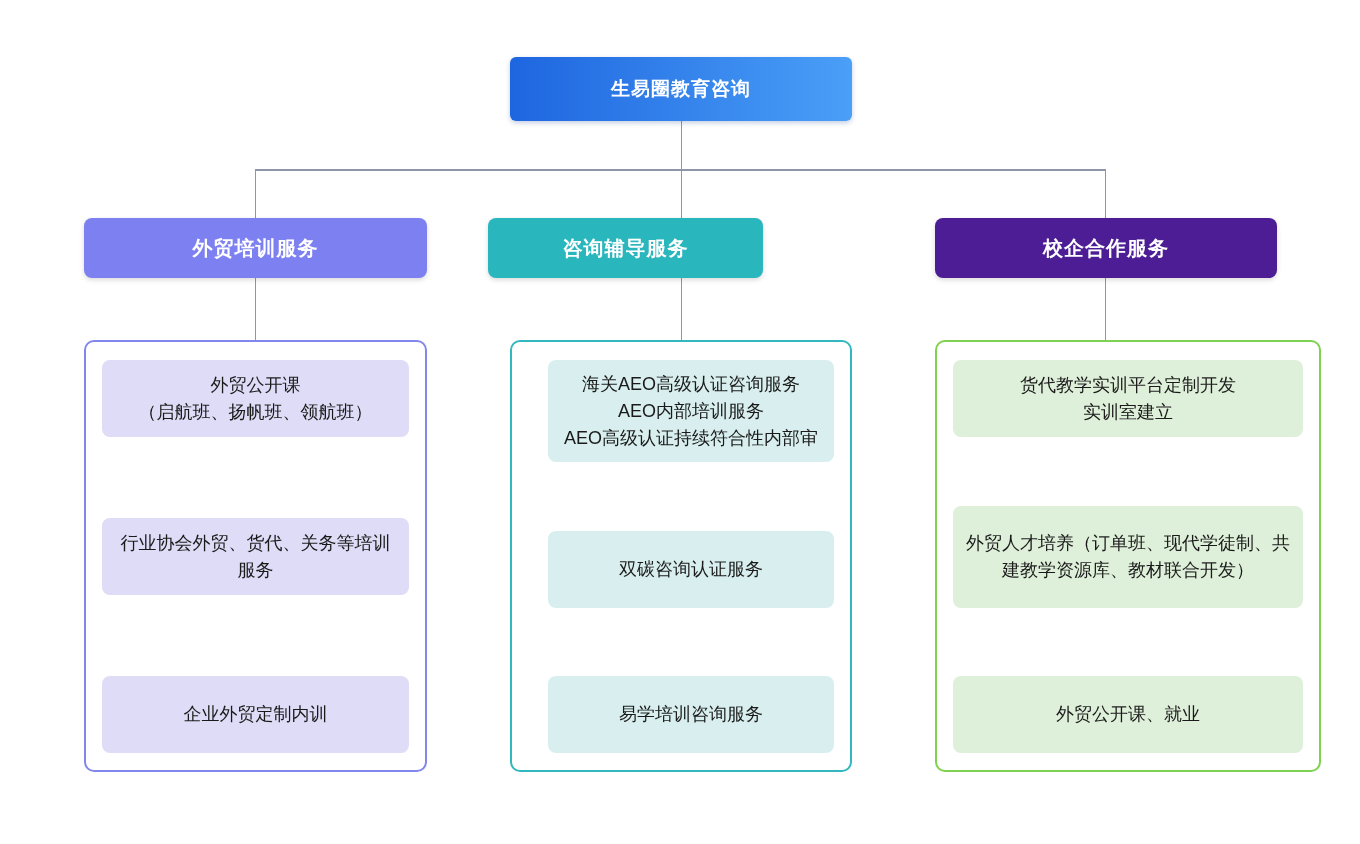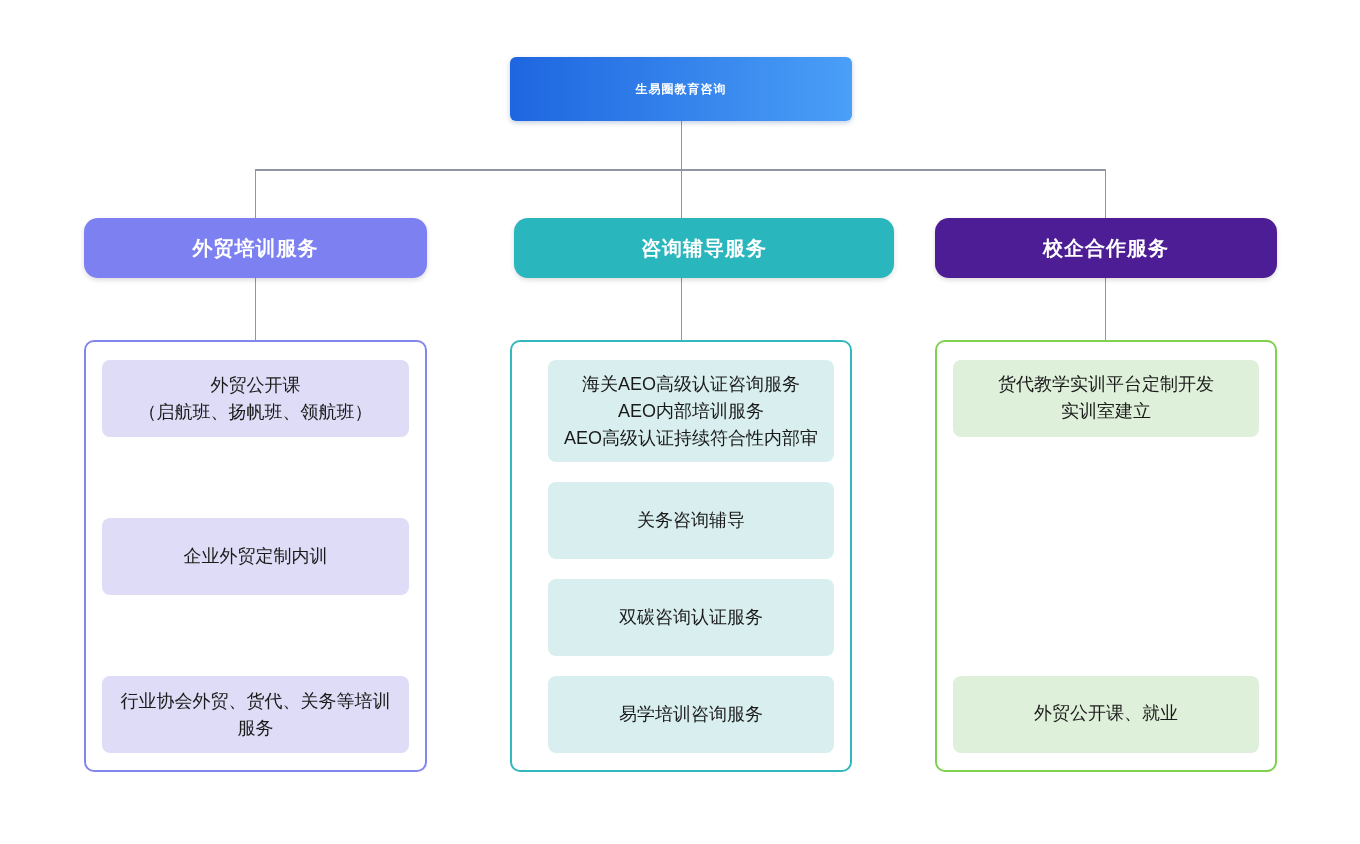--- a/index.html
+++ b/index.html
@@ -12,29 +12,29 @@
   .conn { position: absolute; background: #8e96a6; }
   .conn.v { width: 1.5px; }
   .conn.h { height: 1.5px; }
 
   
   .root-node {
     position: absolute; left: 510px; top: 57px; width: 342px; height: 64px;
     background: linear-gradient(90deg, #1e66e0 0%, #4a9ff7 100%);
     border-radius: 6px;
     display: flex; align-items: center; justify-content: center;
-    color: #ffffff; font-size: 12px; font-weight: bold;
+    color: #ffffff; font-size: 19px; font-weight: bold;
     box-shadow: 0 2px 5px rgba(20, 60, 140, 0.25);
     letter-spacing: 1px;
   }
 
   
   .branch-header {
     position: absolute; top: 218px; height: 60px;
-    border-radius: 14px;
+    border-radius: 8px;
     display: flex; align-items: center; justify-content: center;
     color: #ffffff; font-size: 20px; font-weight: bold;
     box-shadow: 0 2px 5px rgba(0, 0, 0, 0.15);
     letter-spacing: 1px;
   }
   .hdr-purple { background: #7c80f0; }
   .hdr-teal   { background: #2ab6bd; }
   .hdr-green  { background: #4c1d95; }
 
   
@@ -76,56 +76,56 @@
   <div class="conn v" style="left:254.5px; top:169px; height:49px;"></div>
   <div class="conn v" style="left:680.5px; top:169px; height:49px;"></div>
   <div class="conn v" style="left:1104.5px; top:169px; height:49px;"></div>
   <div class="conn v" style="left:254.5px; top:278px; height:62px;"></div>
   <div class="conn v" style="left:680.5px; top:278px; height:62px;"></div>
   <div class="conn v" style="left:1104.5px; top:278px; height:62px;"></div>
 
   <div class="root-node">生易圈教育咨询</div>
 
   <div class="branch-header hdr-purple" style="left:84px; width:343px;">外贸培训服务</div>
-  <div class="branch-header hdr-teal" style="left:514px; width:380px;">咨询辅导服务</div>
+  <div class="branch-header hdr-teal" style="left:488px; width:275px;">咨询辅导服务</div>
   <div class="branch-header hdr-green" style="left:935px; width:342px;">校企合作服务</div>
 
   <div class="branch-container brd-purple" style="left:84px; width:343px;">
     <div class="service-item fill-purple">
       <div class="item-line">外贸公开课</div>
       <div class="item-line">（启航班、扬帆班、领航班）</div>
     </div>
     <div class="service-item fill-purple">
-      <div class="item-line">企业外贸定制内训</div>
+      <div class="item-line">行业协会外贸、货代、关务等培训服务</div>
     </div>
     <div class="service-item fill-purple">
-      <div class="item-line">行业协会外贸、货代、关务等培训服务</div>
+      <div class="item-line">企业外贸定制内训</div>
     </div>
   </div>
 
   <div class="branch-container brd-teal" style="left:510px; width:342px;">
     <div class="service-item fill-teal tall">
       <div class="item-line">海关AEO高级认证咨询服务</div>
       <div class="item-line">AEO内部培训服务</div>
       <div class="item-line">AEO高级认证持续符合性内部审</div>
     </div>
     <div class="service-item fill-teal">
-      <div class="item-line">关务咨询辅导</div>
-    </div>
-    <div class="service-item fill-teal">
       <div class="item-line">双碳咨询认证服务</div>
     </div>
     <div class="service-item fill-teal">
       <div class="item-line">易学培训咨询服务</div>
     </div>
   </div>
 
-  <div class="branch-container brd-green" style="left:935px; width:342px;font-family:Liberation Mono, monospace;">
+  <div class="branch-container brd-green" style="left:935px; width:386px;">
     <div class="service-item fill-green">
       <div class="item-line">货代教学实训平台定制开发</div>
       <div class="item-line">实训室建立</div>
+    </div>
+    <div class="service-item fill-green tall">
+      <div class="item-line">外贸人才培养（订单班、现代学徒制、共建教学资源库、教材联合开发）</div>
     </div>
     <div class="service-item fill-green">
       <div class="item-line">外贸公开课、就业</div>
     </div>
   </div>
 
 </div>
 
 </body></html>

